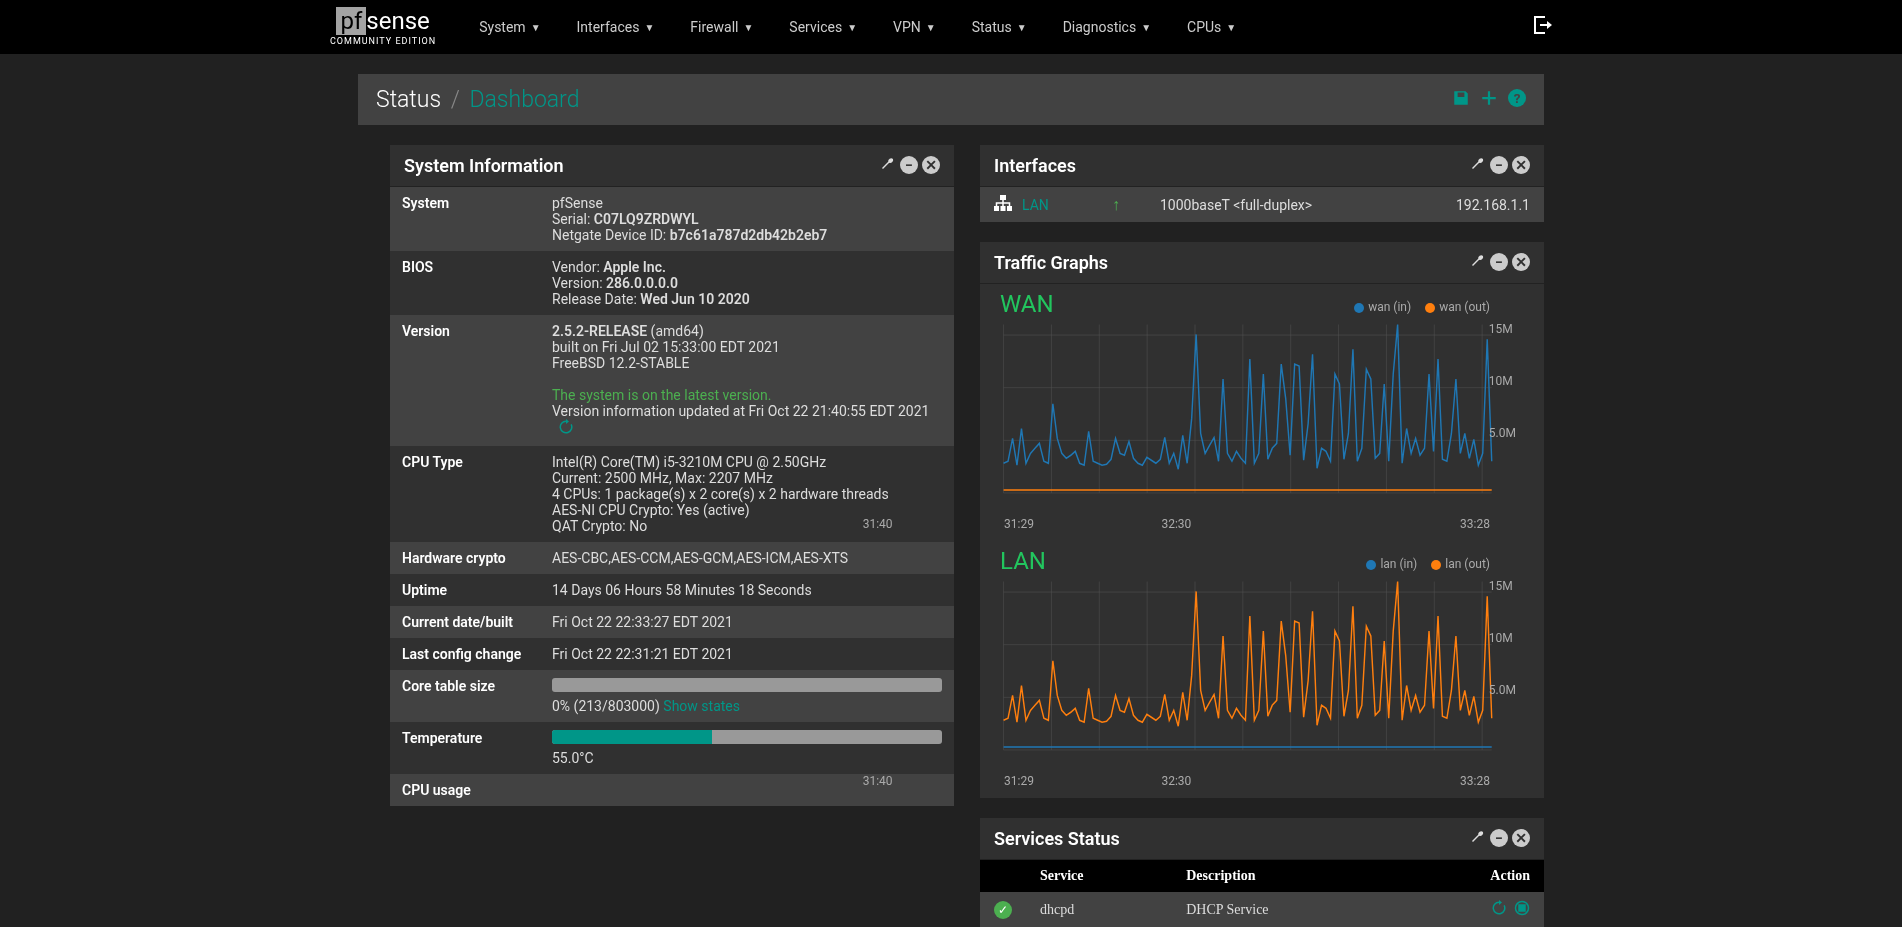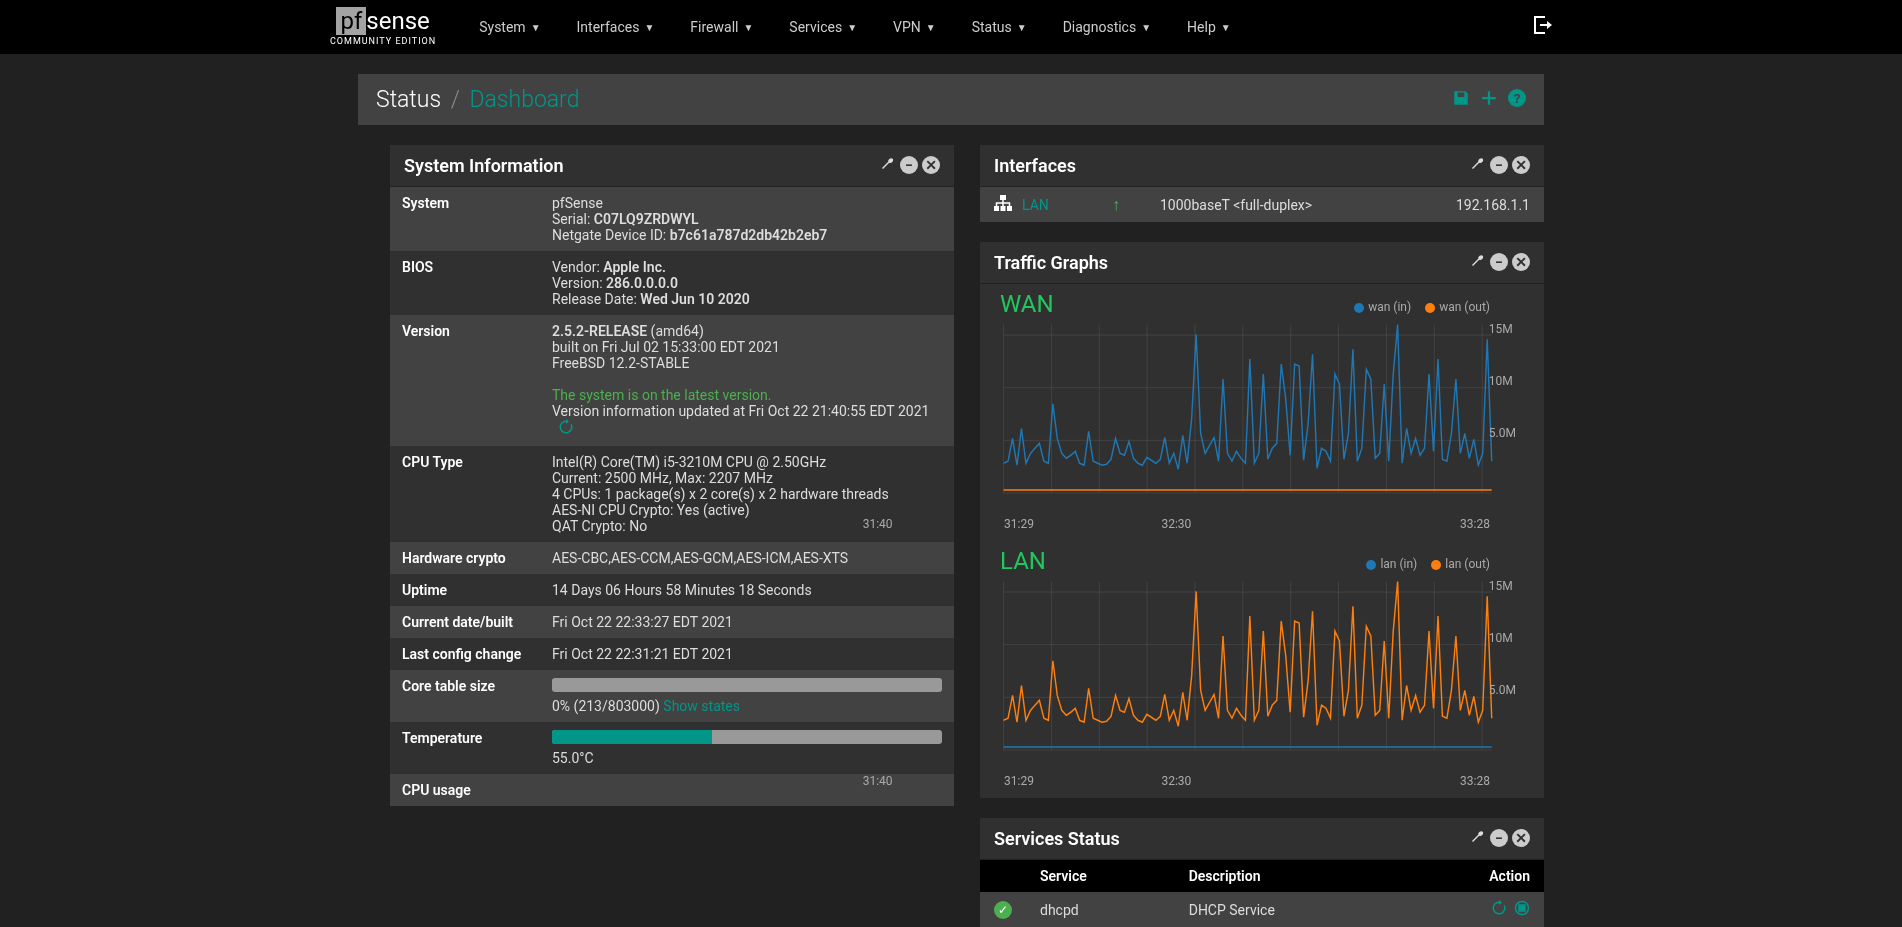--- a/index.html
+++ b/index.html
@@ -133,21 +133,21 @@
 .legend { display: flex; justify-content: flex-end; gap: 14px; font-size: 12px; color: #aaa; padding-right: 40px; }
 .legend .dot { display: inline-block; width: 10px; height: 10px; border-radius: 50%; margin-right: 4px; vertical-align: middle; }
 .dot-blue { background: #1f77b4; }
 .dot-orange { background: #ff7f0e; }
 .graph-svg { width: 100%; height: 200px; }
 .graph-axis-labels { display: flex; justify-content: space-between; font-size: 12px; color: #aaa; padding: 0 40px 0 10px; }
 .graph-y-labels { position: absolute; right: 14px; top: 8px; font-size: 12px; color: #aaa; display: flex; flex-direction: column; gap: 38px; }
 .graph-wrap { position: relative; }
 
 
-.svc-table { width: 100%; border-collapse: collapse; }
+.svc-table { width: 100%; border-collapse: collapse; font-family: Liberation Serif, serif; }
 .svc-table thead { background: #000; }
 .svc-table th { text-align: left; padding: 8px 14px; color: #fff; font-weight: 600; font-size: 14px; }
 .svc-table th:last-child { text-align: right; }
 .svc-table td { padding: 8px 14px; background: #424242; color: #ddd; }
 .svc-status-icon {
   display: inline-flex;
   width: 18px; height: 18px;
   border-radius: 50%;
   background: #4caf50;
   color: #fff;
@@ -192,21 +192,21 @@
         </div>
       <div class="nav-item">
           <span>Status</span>
           <span class="caret">▼</span>
         </div>
       <div class="nav-item">
           <span>Diagnostics</span>
           <span class="caret">▼</span>
         </div>
       <div class="nav-item">
-          <span>Help</span>
+          <span>CPUs</span>
           <span class="caret">▼</span>
         </div>
     </div>
   </div>
   <div class="logout">
     <svg width="20" height="18" viewBox="0 0 20 18" fill="currentColor">
         <path d="M13 2H4v14h9v2H2V0h11v2zm2 3l5 4-5 4v-3H8V8h7V5z"></path>
       </svg>
   </div>
 </div>

